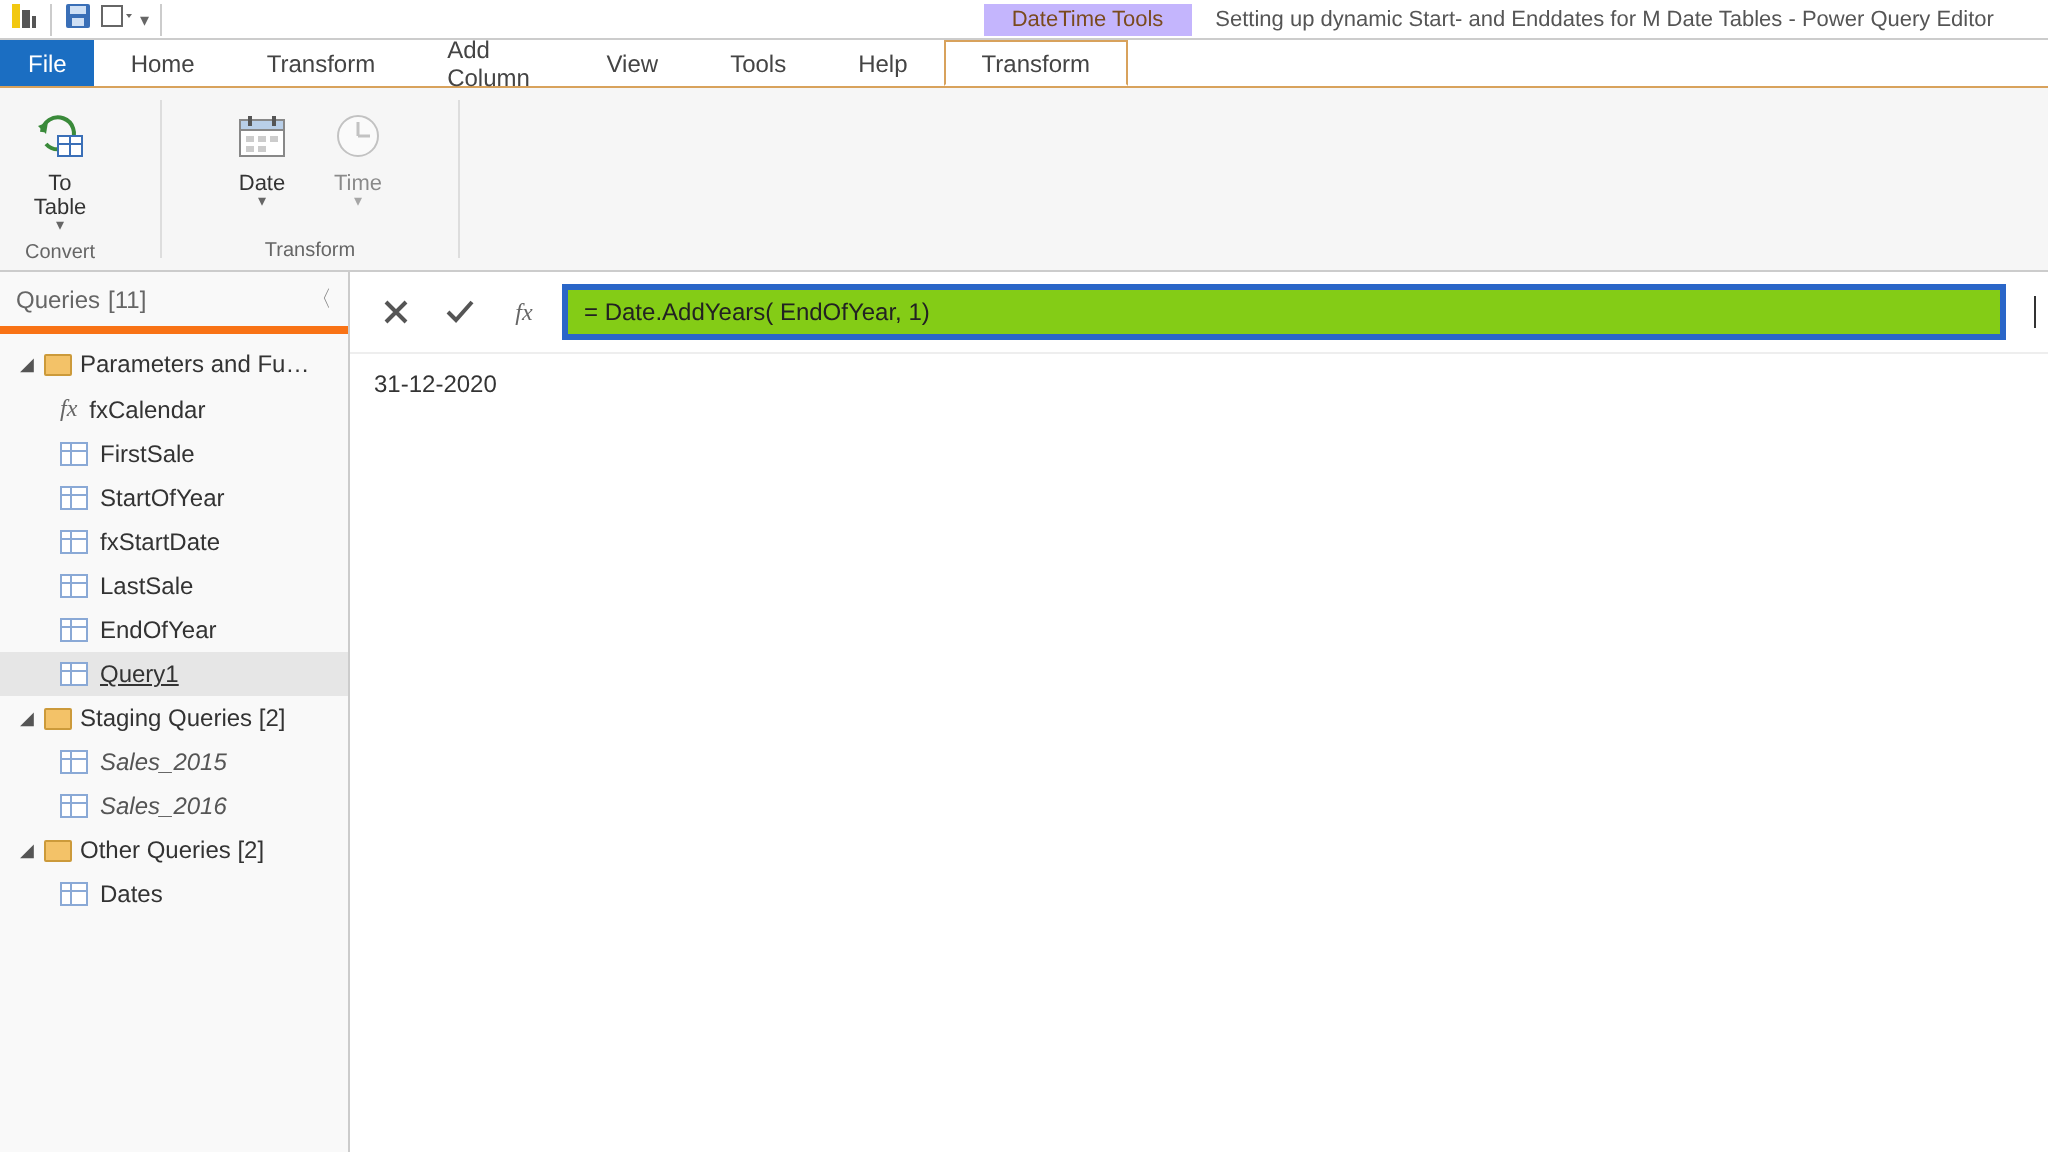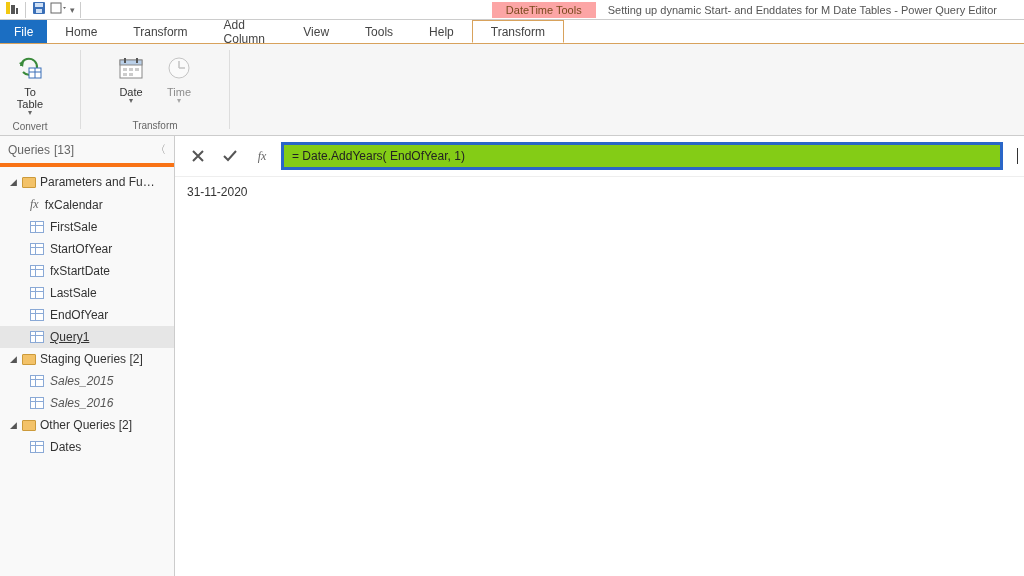--- a/index.html
+++ b/index.html
@@ -3,21 +3,21 @@
 <meta charset="utf-8">
 <style>
   * { box-sizing: border-box; margin: 0; padding: 0; font-family: "Segoe UI", Tahoma, sans-serif; }
   body { width: 1024px; height: 576px; background: #fff; font-size: 12px; color: #333; overflow: hidden; }
 
   
   .titlebar { height: 20px; display: flex; align-items: center; border-bottom: 1px solid #ccc; background: #fff; }
   .titlebar .leftqat { display: flex; align-items: center; gap: 2px; padding: 0 4px; }
   .titlebar .sep { width: 1px; height: 16px; background: #ccc; margin: 0 3px; }
   .titlebar .spacer { flex: 1; }
-  .titlebar .context-tab { background: #fca5a5; color: #7a4a1e; padding: 2px 14px; font-size: 11px; }
+  .titlebar .context-tab { background: #c4b5fd; color: #7a4a1e; padding: 2px 14px; font-size: 11px; }
   .titlebar .doctitle { padding: 2px 12px; font-size: 11px; color: #555; flex: 1; white-space: nowrap; overflow: hidden; text-overflow: ellipsis; }
 
   
   .ribbon-tabs { height: 24px; display: flex; align-items: stretch; border-bottom: 1px solid #d8a25c; background: #fff; }
   .ribbon-tabs .tab { padding: 4px 18px; font-size: 12px; color: #444; cursor: pointer; display: flex; align-items: center; }
   .ribbon-tabs .tab.file { background: #1b6ec2; color: #fff; padding: 4px 14px; }
   .ribbon-tabs .tab.context { border: 1px solid #d8a25c; border-bottom: 1px solid #fff; background: #fff; color: #444; position: relative; top: 0; }
 
   
   .ribbon-body { height: 92px; background: #f6f6f6; border-bottom: 1px solid #ccc; display: flex; gap: 20px; }
@@ -157,21 +157,21 @@
     </div>
     <div class="grouplabel">Transform</div>
   </div>
   <div class="ribbon-sep"></div>
 </div>
 
 <div class="main">
   <div class="queries-pane">
     <div class="queries-header">
       <span>Queries</span>
-      <span class="count">[13]</span>
+      <span class="count">[11]</span>
       <span class="chev">〈</span>
     </div>
     <div class="tree" id="tree">
         <div class="tree-group">
           <span class="twisty">◢</span>
           <span class="folder-icon"></span>
           <span>Parameters and Fu…</span>
         </div>
         <div class="tree-item">
           <span class="fx-icon">fx</span>
@@ -240,16 +240,16 @@
       </div>
       <div class="formula-btn">
         <span class="fx-icon">fx</span>
       </div>
       <div class="formula-bar">
         <span>= Date.AddYears( EndOfYear, 1)</span>
       </div>
       <span class="cursor-caret"></span>
     </div>
     <div class="result-area">
-      <span>31-11-2020</span>
+      <span>31-12-2020</span>
     </div>
   </div>
 </div>
 
 </body></html>

